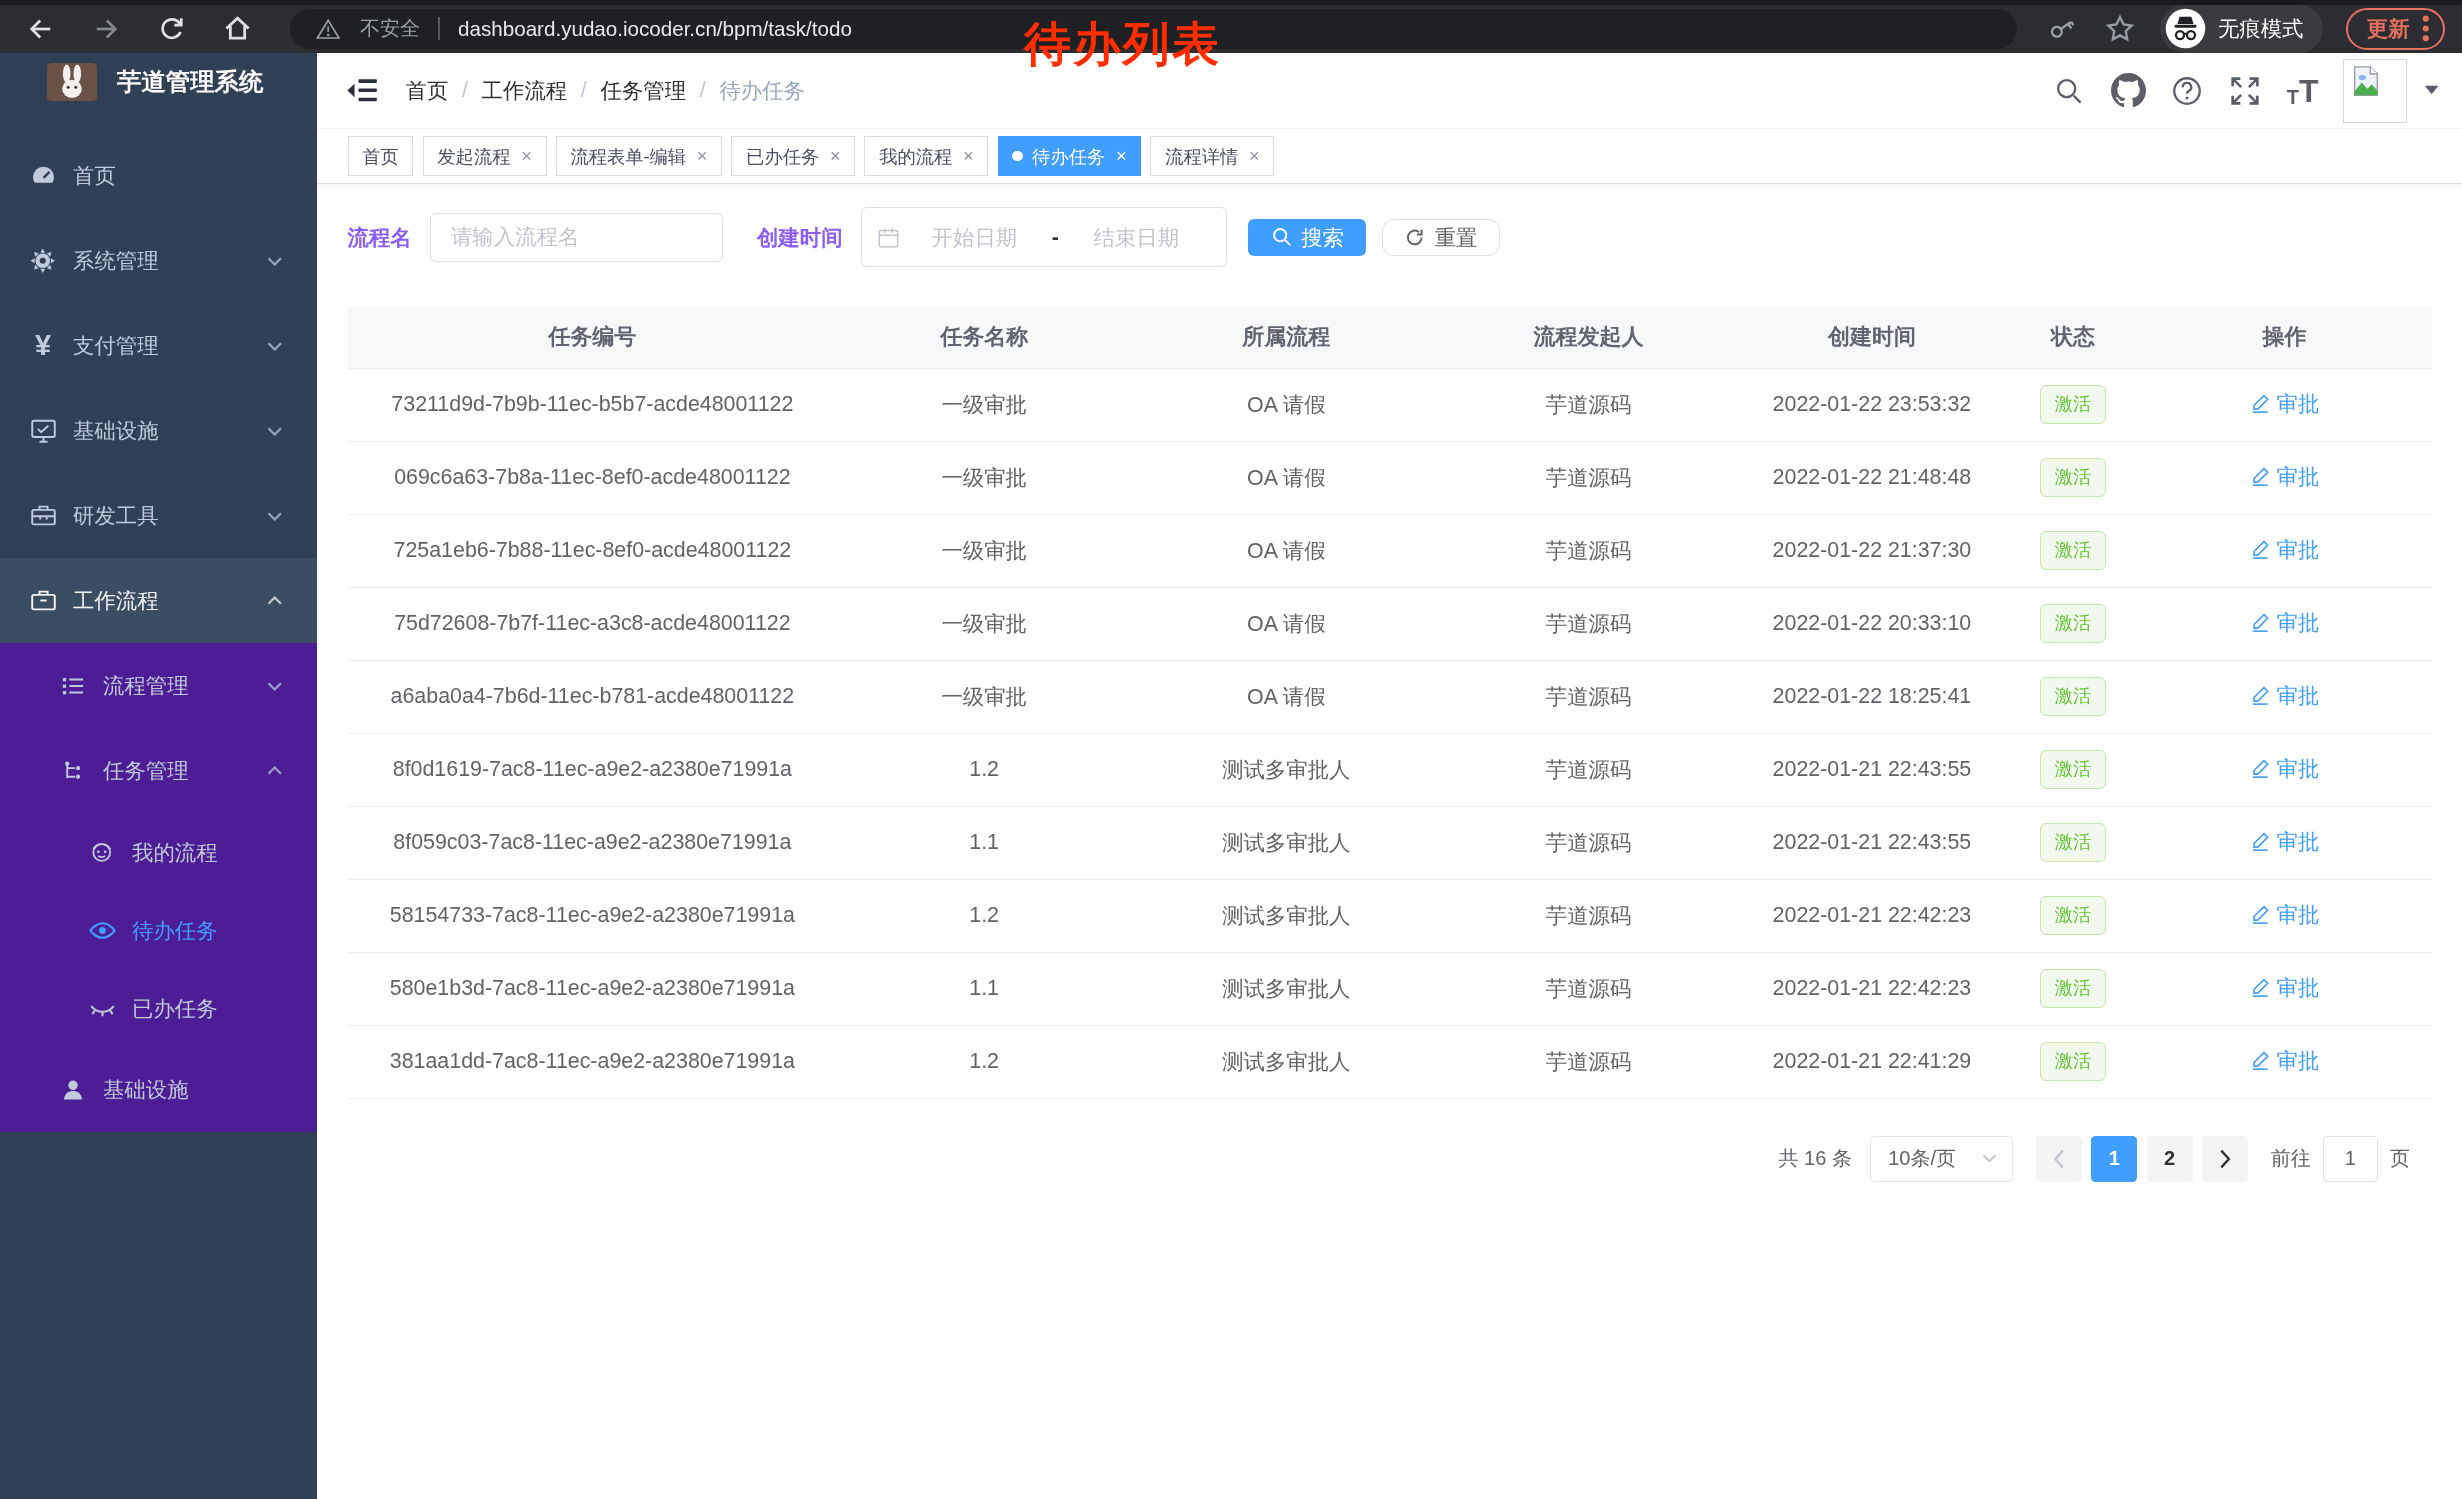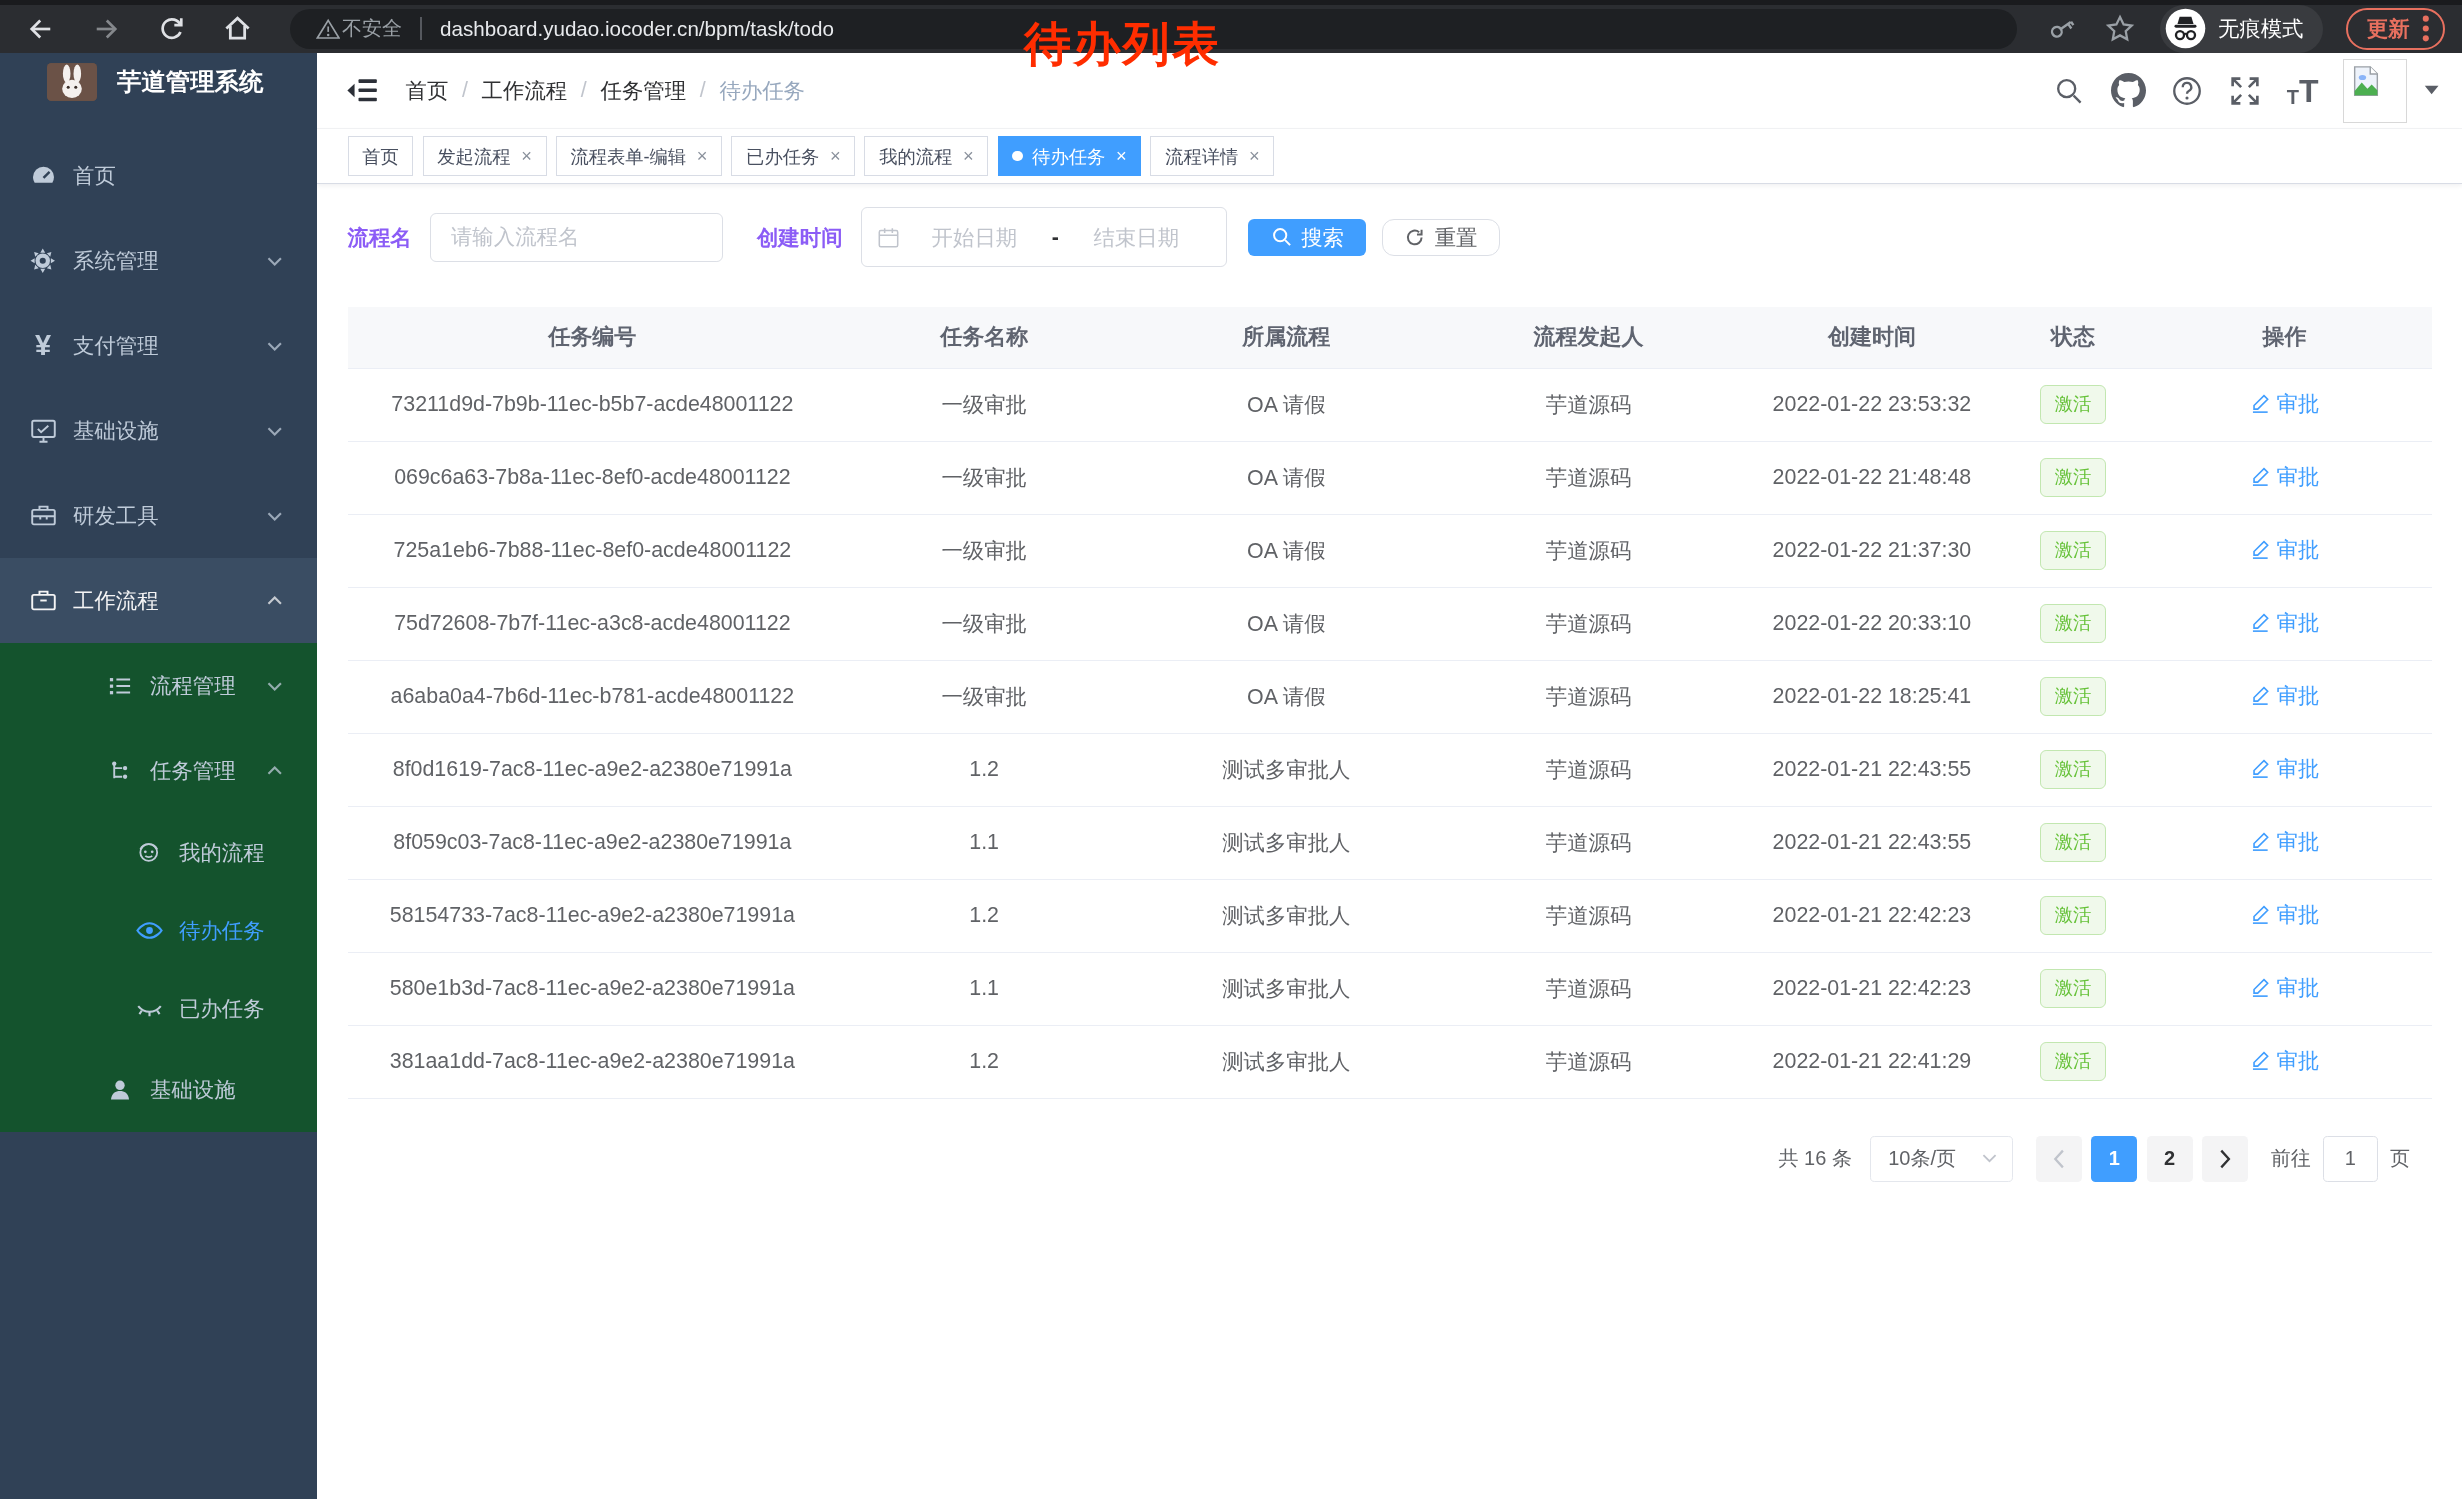--- a/index.html
+++ b/index.html
@@ -4,21 +4,21 @@
 <style>
   * { box-sizing: border-box; margin: 0; padding: 0; }
   html,body { width:2462px; height:1500px; overflow:hidden; background:#fff;
     font-family:"Liberation Sans","DejaVu Sans",sans-serif; }
 
   
   .chrome { position:relative; height:53px; background:#2b2d31; display:flex; align-items:center; padding:4.6px 0 0 23px; }
   .chrome-topstrip { position:absolute; top:0; left:0; right:0; height:4.6px; background:#1a1b1e; }
   .nav-ic { width:35px; height:35px; display:flex; align-items:center; justify-content:center; margin-right:30.5px; flex:none; }
   .url-pill { flex:1; height:40px; background:#1e2023; border-radius:21.4px; display:flex; align-items:center; padding:0 26px; margin:0 27.5px 0 4.6px; min-width:0; }
-  .url-sec { color:#9aa0a6; font-size:20px; margin-left:2px; }
+  .url-sec { color:#9aa0a6; font-size:20px; margin-left:20px; }
   .url-sep { width:1.5px; height:23px; background:#55585e; margin:0 18.3px; }
   .url-text { color:#e8eaed; font-size:20.6px; white-space:nowrap; overflow:hidden; }
   .chrome-right { display:flex; align-items:center; gap:23px; margin-right:17px; flex:none; }
   .incog-pill { display:flex; align-items:center; gap:12.2px; background:#393b3f; border-radius:762px; padding:3.8px 20px 3.8px 4.6px; color:#fff; font-size:21.4px; }
   .update-pill { display:flex; align-items:center; gap:12.2px; border:2.3px solid #e8705f; color:#e8705f; border-radius:762px; padding:4.6px 13.7px 4.6px 18.3px; font-size:21.4px; font-weight:bold; }
   .annotation { position:absolute; left:1024px; top:20px; z-index:30; color:#ff2d00; font-size:47px; font-weight:bold; letter-spacing:2.3px; line-height:1; }
 
   
   .app { display:flex; height:1446px; }
 
@@ -28,21 +28,21 @@
   .logo-img { width:50px; height:38px; border-radius:4.6px; background:#5c4a41; position:relative; overflow:hidden; flex:none; }
   .logo-title { color:#fff; font-size:24.4px; font-weight:bold; margin-left:20px; white-space:nowrap; }
   .menu { position:absolute; top:80px; left:0; right:0; }
   .mi { position:relative; display:flex; align-items:center; height:85px; padding-left:26px; color:#bfcbd9; font-size:21.4px; cursor:pointer; white-space:nowrap; }
   .mi .ic { width:34px; display:flex; justify-content:center; align-items:center; margin-right:13px; flex:none; }
   .mi.l2 { padding-left:56px; }
   .mi.l3 { padding-left:85px; height:78px; }
   .mi .chev { position:absolute; right:32px; top:50%; transform:translateY(-50%); opacity:.75; display:flex; }
   .mi .chev.up { transform:translateY(-50%) rotate(180deg); }
   .mi.wf-title { background:#3a4d63; color:#f4f4f5; }
-  .submenu { background:#14532d;padding-left:47px; }
+  .submenu { background:#4c1d95; }
   .mi.active { color:#409eff; }
   .yen { font-size:29px; font-weight:bold; line-height:1; }
 
   
   .main { flex:1; display:flex; flex-direction:column; min-width:0; background:#fff; }
   .hdr { height:76px; display:flex; align-items:center; background:#fff; border-bottom:1.5px solid #f2f3f5; padding:0 23px 0 27.5px; }
   .crumbs { display:flex; align-items:center; margin-left:26px; font-size:21.4px; }
   .crumb { color:#303133; }
   .crumb.link { cursor:pointer; }
   .crumb.current { color:#97a8be; }

